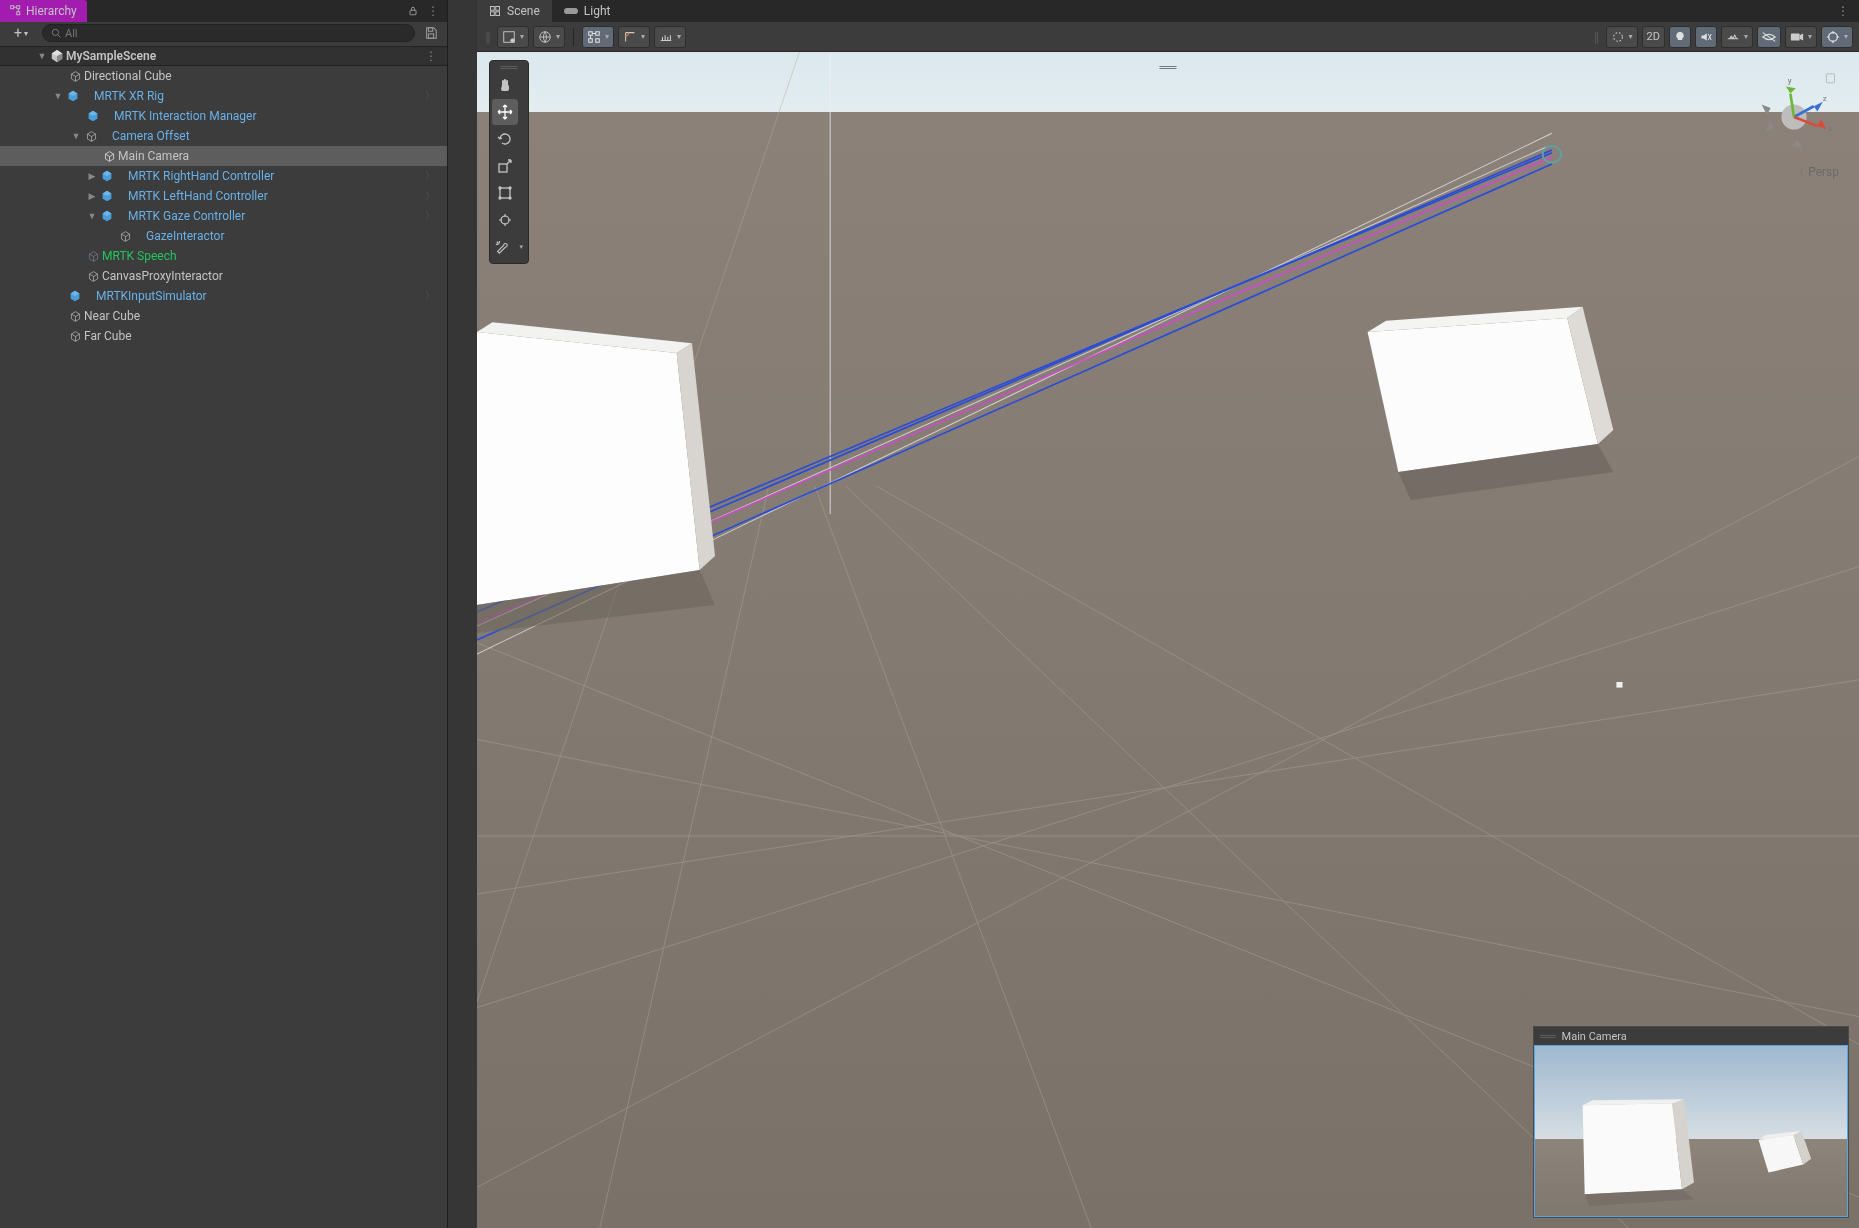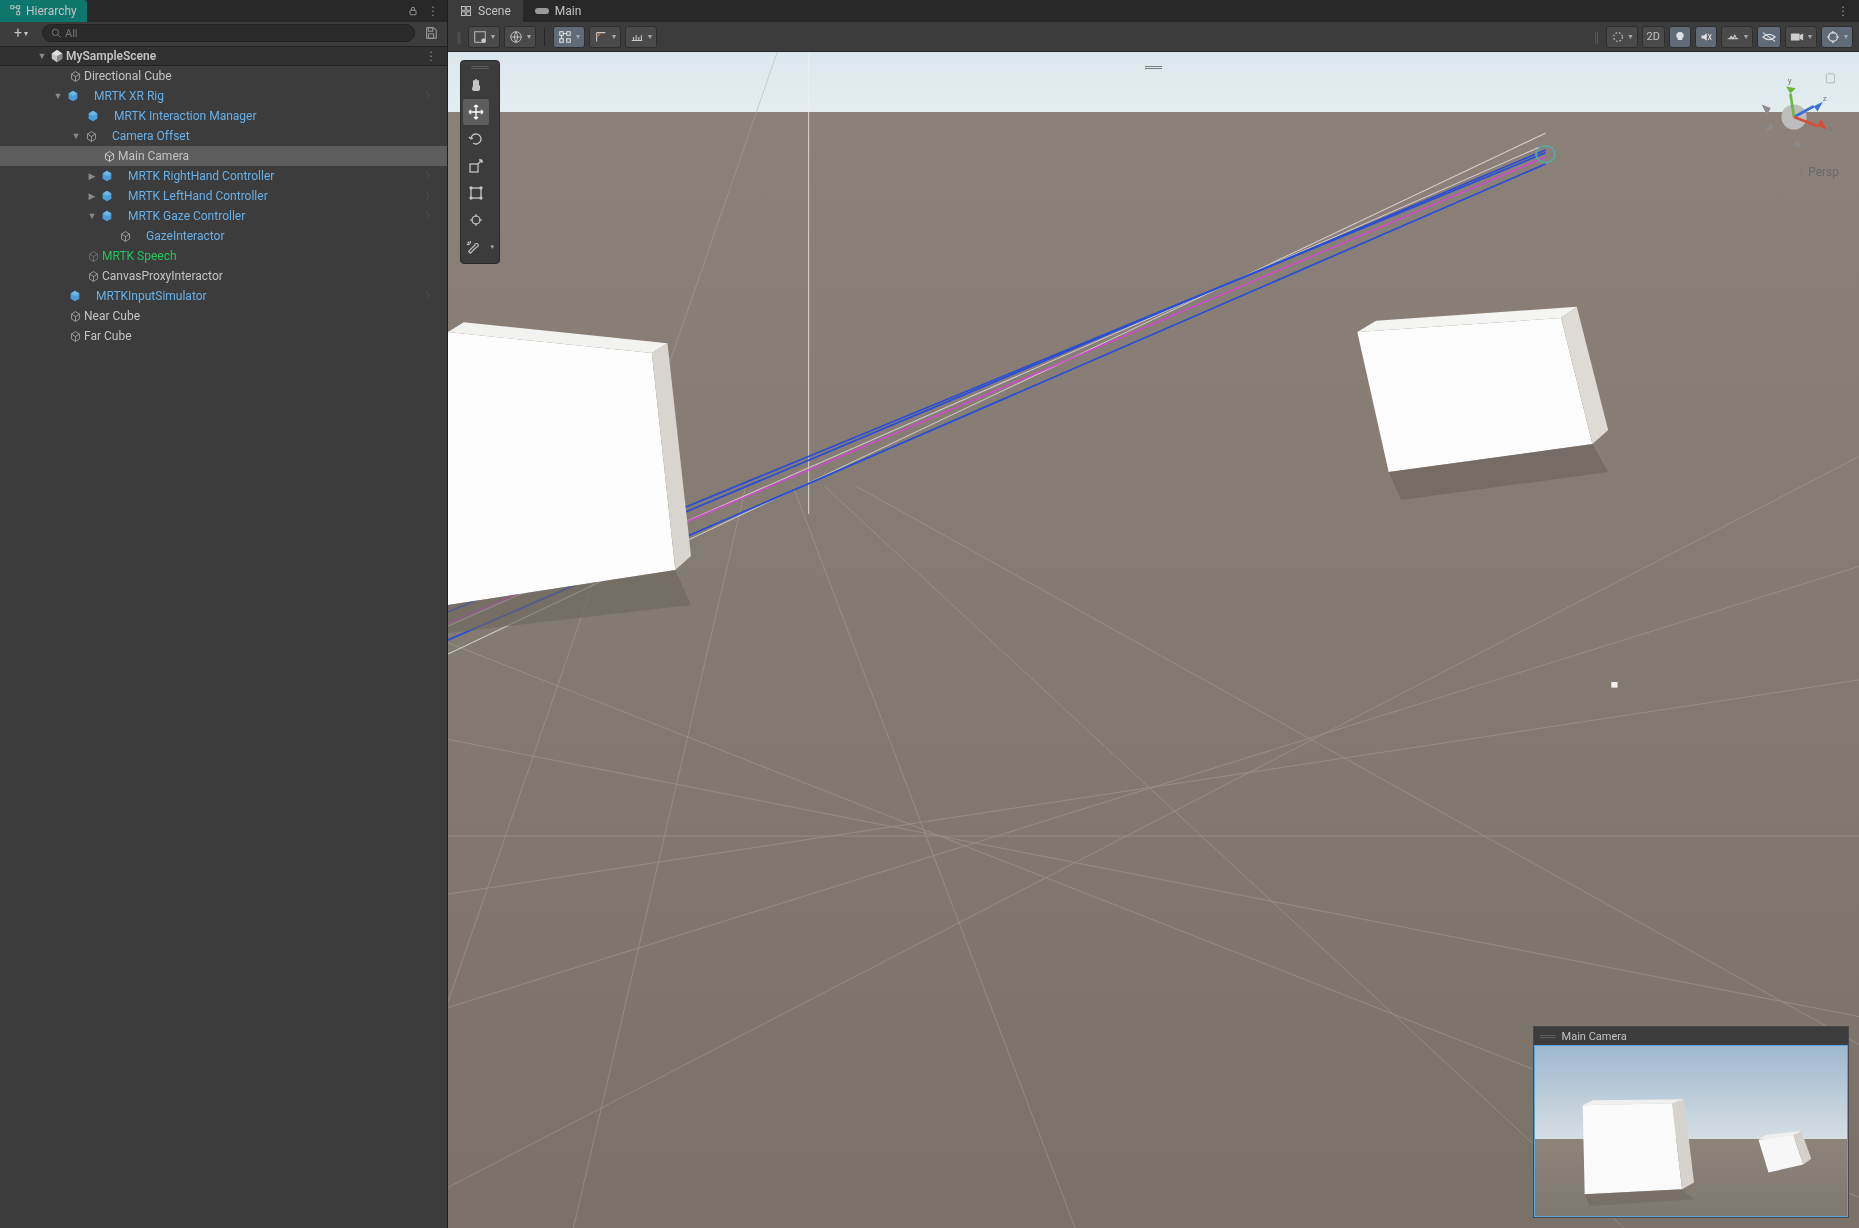--- a/index.html
+++ b/index.html
@@ -23,21 +23,21 @@
 }
 .panel-tab-bar {
   height: 22px;
   background: #282828;
   display: flex;
   align-items: center;
   padding: 0;
 }
 .panel-tab {
   height: 100%;
-  background: #0f766e;
+  background: #a21caf;
   padding: 0 10px;
   display: flex;
   align-items: center;
   gap: 4px;
   border-top-right-radius: 3px;
 }
 .panel-tab-right {
   margin-left: auto;
   display: flex;
   align-items: center;
@@ -136,20 +136,21 @@
 .cube-icon svg { width: 13px; height: 13px; }
 .unity-icon svg { width: 14px; height: 14px; }
 .prefab-icon svg { width: 14px; height: 14px; }
 
 
 .right {
   flex: 1;
   display: flex;
   flex-direction: column;
   background: #22c55e;
+  margin-left: 29px;
 }
 .scene-tab-bar {
   height: 22px;
   background: #282828;
   display: flex;
   align-items: center;
 }
 .scene-tab {
   height: 100%;
   padding: 0 12px;
@@ -531,21 +532,21 @@
           </svg>
       </span>
       <span>Scene</span>
     </div>
     <div class="scene-tab">
       <span class="icon">
         <svg width="14" height="12" viewBox="0 0 18 12" fill="#999">
             <rect x="0" y="2" width="18" height="8" rx="4"></rect>
           </svg>
       </span>
-      <span>Main</span>
+      <span>Light</span>
     </div>
     <span class="right-more">⋮</span>
   </div>
 
   <div class="scene-toolbar">
     <span class="sep-small">∥</span>
     <div class="tb-btn">
       <svg width="14" height="14" viewBox="0 0 16 16" fill="none" stroke="#ccc" stroke-width="1">
           <rect x="2" y="2" width="12" height="12"></rect>
           <circle cx="12" cy="12" r="2" fill="#ccc"></circle>

